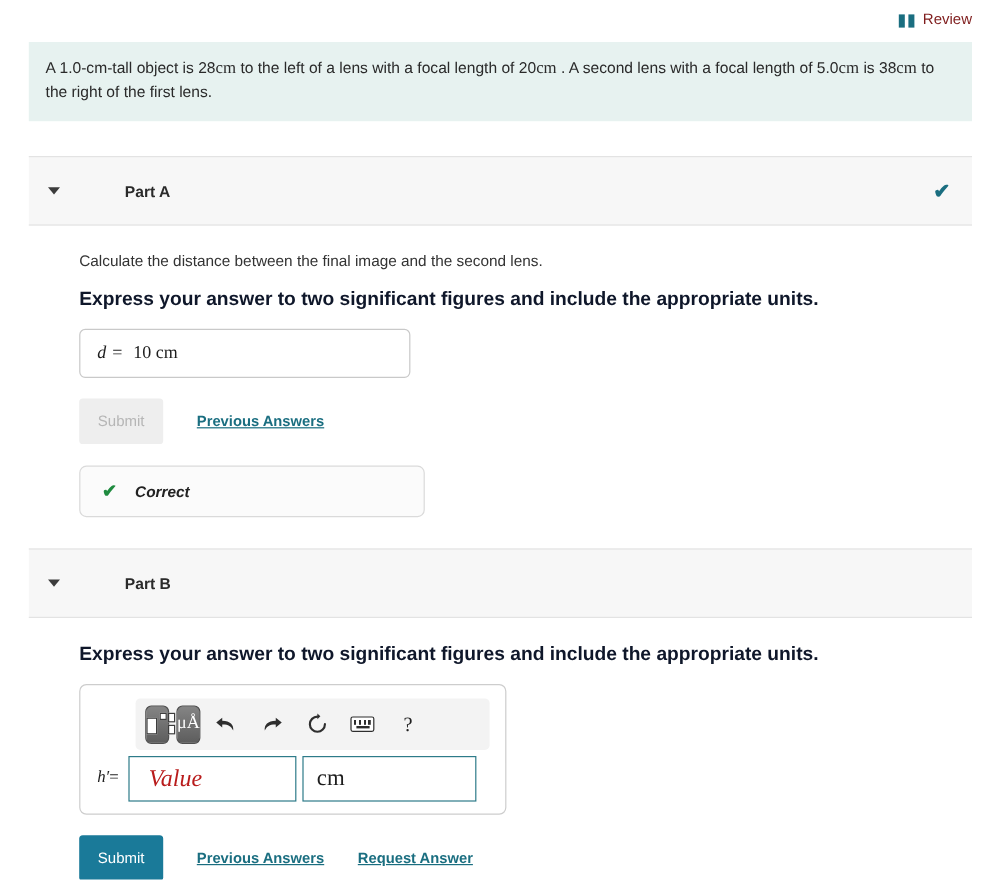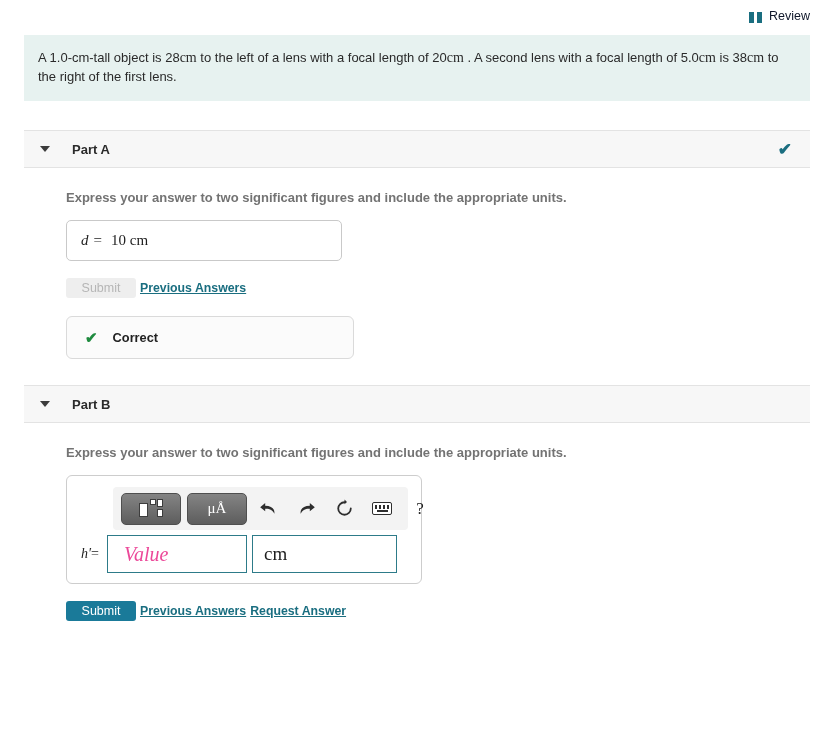--- a/index.html
+++ b/index.html
@@ -28,21 +28,21 @@
     height: 31px;
     display: flex;
     align-items: center;
     justify-content: flex-end;
     padding-right: 24px;
   }
   .review-link {
     display: inline-flex;
     align-items: flex-end;
     gap: 7px;
-    color: #0f172a;
+    color: #7f1d1d;
     font-size: 12.5px;
     text-decoration: none;
     cursor: pointer;
   }
   .book-icon {
     display: inline-block;
     width: 13px;
     height: 11px;
     position: relative;
   }
@@ -69,28 +69,29 @@
   .statement .mathy {
     font-family: "Liberation Serif", serif;
     font-size: 14px;
   }
 
   
   .part {
     margin: 0 24px;
   }
   .part-header {
-    height: 38px;
+    height: 58px;
     background: #f7f7f7;
     border-top: 1px solid #e3e3e3;
     border-bottom: 1px solid #e3e3e3;
     display: flex;
     align-items: center;
     padding: 0 18px 0 16px;
     cursor: pointer;
+    gap: 32px;
   }
   .caret {
     width: 0;
     height: 0;
     border-left: 5px solid transparent;
     border-right: 5px solid transparent;
     border-top: 6px solid #3c3c3c;
     margin-right: 22px;
     flex: 0 0 auto;
   }
@@ -109,23 +110,23 @@
 
   .part-body {
     padding: 22px 0 0 42px;
   }
   .q-text {
     font-size: 12.8px;
     color: #333333;
     margin-bottom: 16px;
   }
   .q-instruction {
-    font-size: 13px;
-    font-weight: bold;
-    color: #737373;
+    font-size: 16px;
+    font-weight: bold;
+    color: #0f172a;
     margin-bottom: 15px;
   }
 
   
   .answer-box-static {
     width: 276px;
     height: 41px;
     border: 1px solid #c9c9c9;
     border-radius: 5px;
     display: flex;
@@ -142,21 +143,21 @@
   }
   .answer-box-static .eq { margin-right: 9px; }
 
   
   .btn-row {
     display: flex;
     align-items: center;
     margin-top: 17px;
   }
   .btn-submit {
-    height: 20px;
+    height: 38px;
     min-width: 70px;
     padding: 0 14px;
     border: none;
     border-radius: 3px;
     font-size: 12.5px;
     font-family: "Liberation Sans", sans-serif;
     cursor: pointer;
   }
   .btn-submit.disabled {
     background: #eeeeee;
@@ -165,21 +166,21 @@
   }
   .btn-submit.active {
     background: #1a7a99;
     color: #ffffff;
   }
   .link-a {
     color: #1a6e80;
     font-size: 12.3px;
     font-weight: bold;
     text-decoration: underline;
-    margin-left: 4px;
+    margin-left: 28px;
     cursor: pointer;
   }
   .link-a.tight { }
 
   
   .feedback {
     margin-top: 18px;
     min-height: 43px;
     border: 1px solid #dadada;
     border-radius: 6px;
@@ -193,20 +194,21 @@
     font-size: 15px;
     font-weight: bold;
     margin-right: 15px;
     line-height: 1;
   }
   .fb-icon.ok { color: #1f8b3f; }
   .fb-text {
     font-size: 12.8px;
     font-weight: bold;
     color: #222222;
+    font-style: italic;
   }
 
   
   .math-widget {
     width: 356px;
     border: 1px solid #cdcdcd;
     border-radius: 6px;
     background: #ffffff;
     padding: 8px 8px 10px 8px;
   }
@@ -214,21 +216,21 @@
     background: #f3f3f3;
     border-radius: 4px;
     height: 43px;
     display: flex;
     align-items: center;
     padding: 0 8px;
     margin: 3px 0 5px 38px;
     width: 295px;
   }
   .tb-btn {
-    width: 60px;
+    width: 20px;
     height: 32px;
     border-radius: 5px;
     background: linear-gradient(#848484, #5d5d5d);
     border: 1px solid #4f4f4f;
     display: inline-flex;
     align-items: center;
     justify-content: center;
     margin-right: 6px;
     cursor: pointer;
     flex: 0 0 auto;
@@ -319,21 +321,21 @@
     padding: 0 9px;
     font-family: "Liberation Serif", serif;
     font-size: 19px;
     color: #1d1d1d;
   }
   .field.value-field {
     width: 140px;
     margin-right: 5px;
   }
   .field.value-field .ph {
-    color: #ec4899;
+    color: #b91c1c;
     font-style: italic;
     font-size: 20px;
     padding-left: 7px;
   }
   .field.unit-field {
     width: 145px;
     padding-left: 11px;
   }
 </style>
 </head>
@@ -356,20 +358,21 @@
   </div>
 
   <div class="part" style="margin-top:29px;">
     <div class="part-header">
       <span class="caret"></span>
       <span class="part-title">Part A</span>
       <span class="part-status-check">✔</span>
     </div>
 
     <div class="part-body">
+      <div class="q-text">Calculate the distance between the final image and the second lens.</div>
       <div class="q-instruction">Express your answer to two significant figures and include the appropriate units.</div>
 
       <div class="answer-box-static">
         <span class="var">d</span>
         <span class="eq">=</span>
         <span>10 cm</span>
       </div>
 
       <div class="btn-row">
         <button class="btn-submit disabled">Submit</button>

